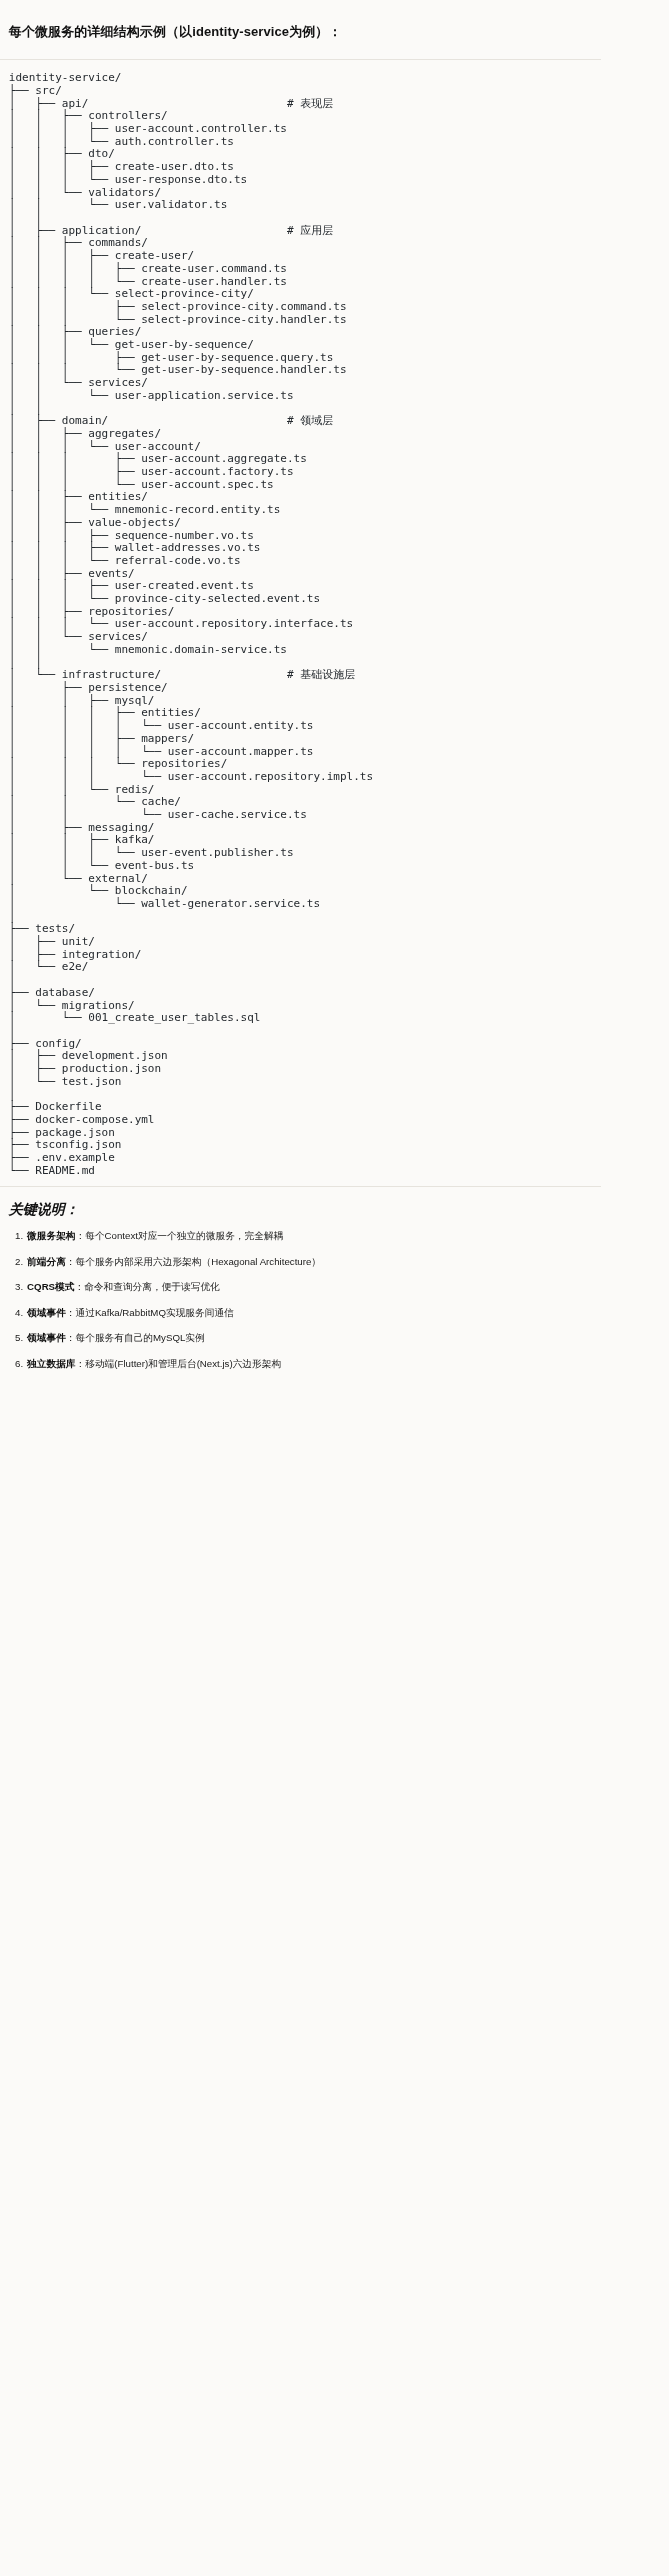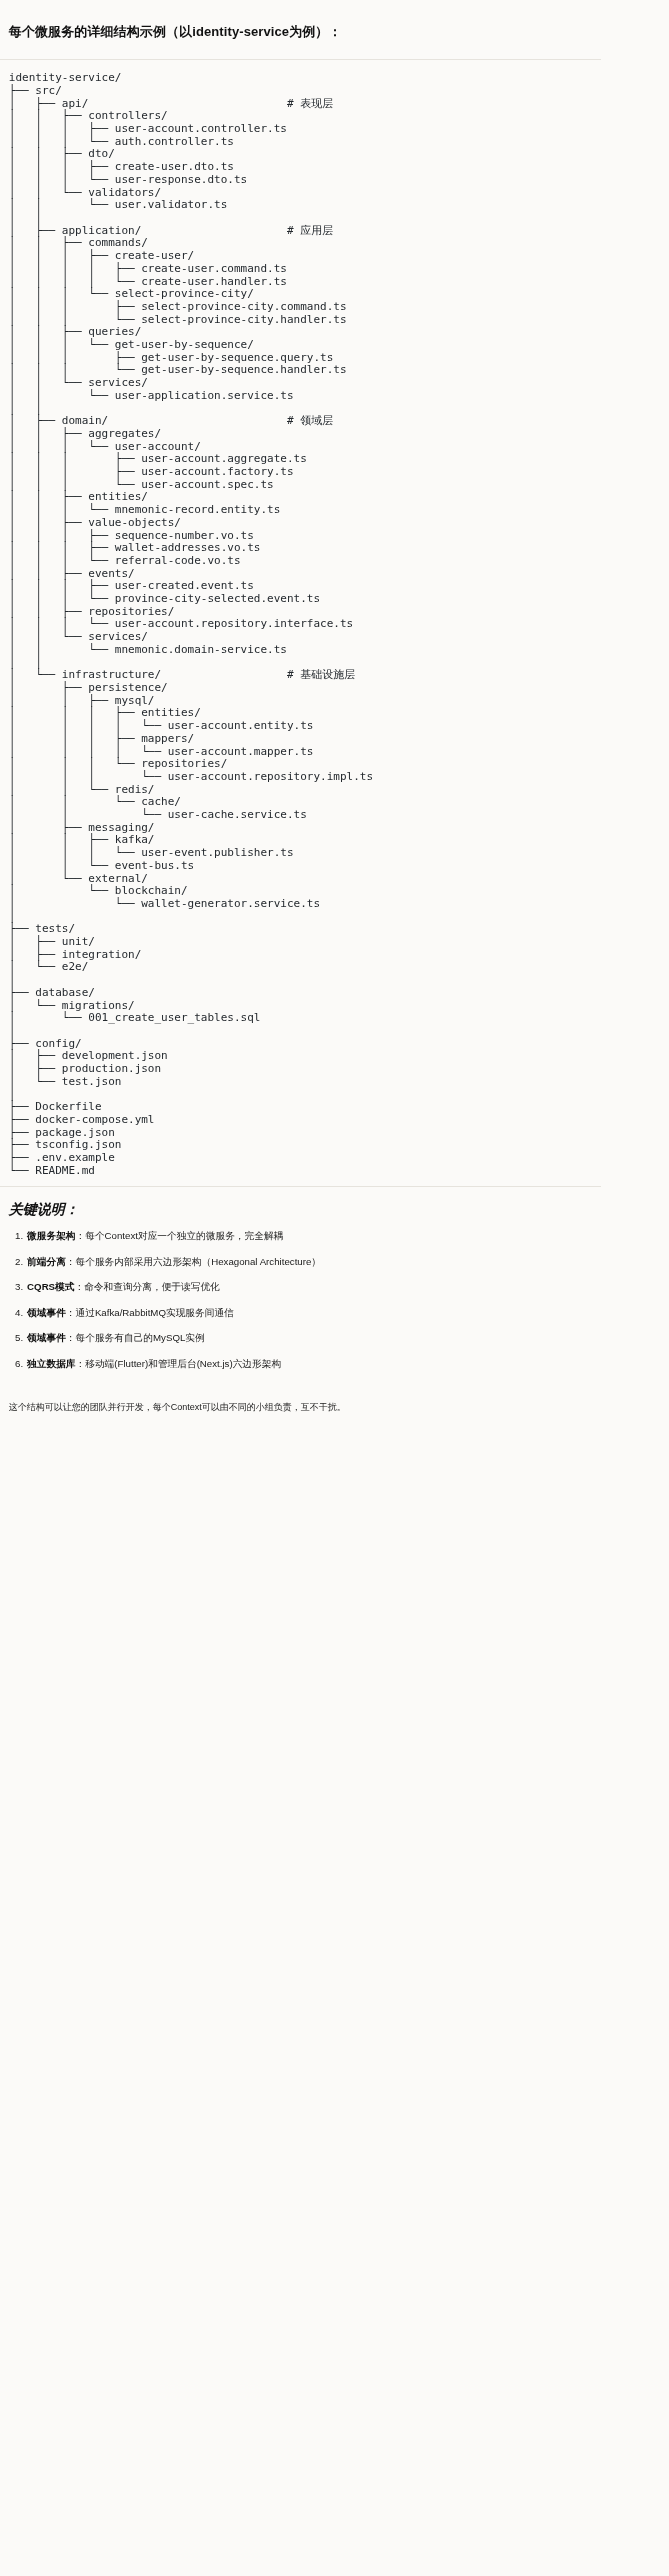--- a/index.html
+++ b/index.html
@@ -203,18 +203,15 @@
       </li>
       <li>
         <span class="note-term">领域事件</span><span class="note-sep">：</span><span class="note-desc">每个服务有自己的MySQL实例</span>
       </li>
       <li>
         <span class="note-term">独立数据库</span><span class="note-sep">：</span><span class="note-desc">移动端(Flutter)和管理后台(Next.js)六边形架构</span>
       </li>
     </ol>
   </section>
 
-  <section class="closing-block">
-    <p class="closing-text">这个结构可以让您的团队并行开发，每个Context可以由不同的小组负责，互不干扰。</p>
-  </section>
 
 </div>
 
 
 </body></html>

